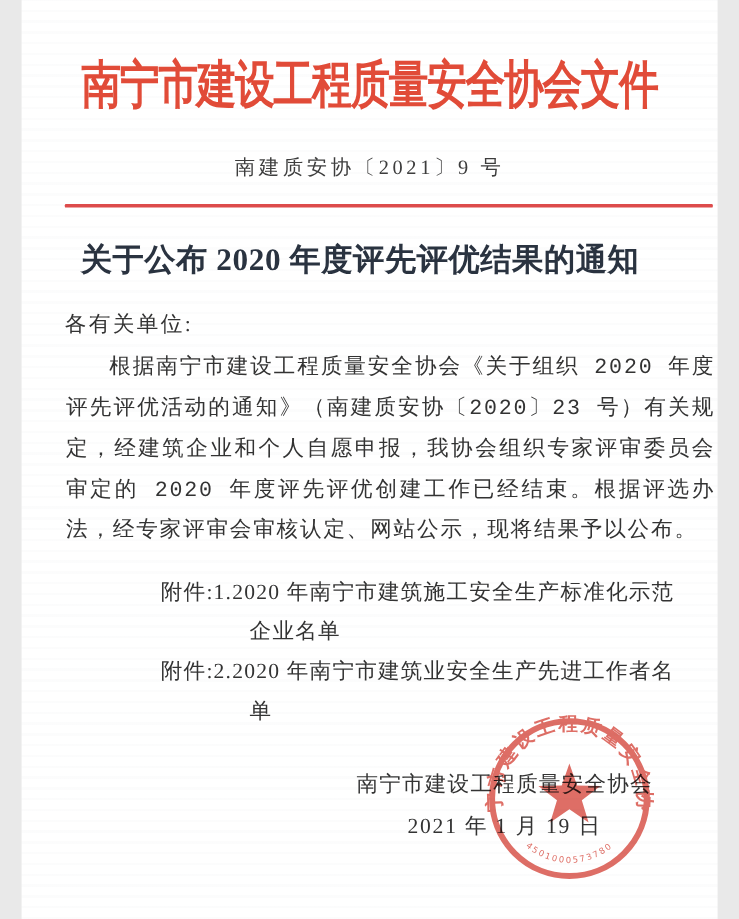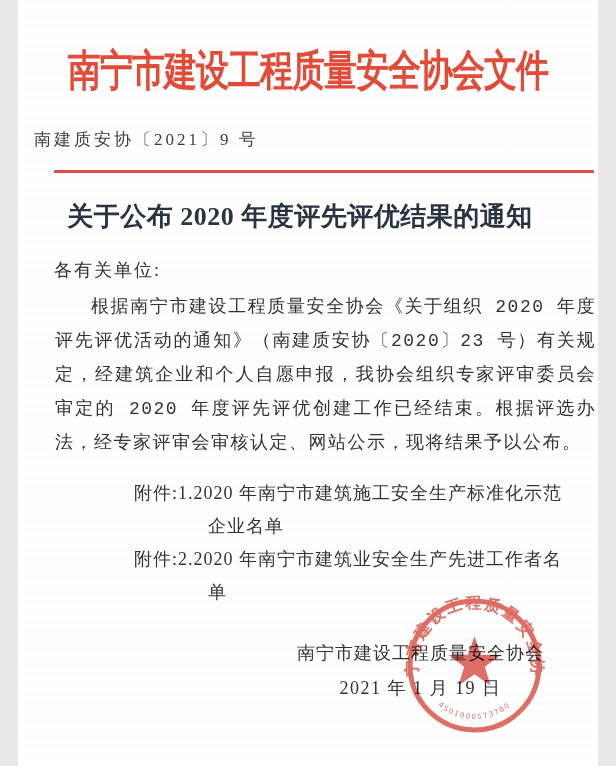--- a/index.html
+++ b/index.html
@@ -18,21 +18,22 @@
     position:absolute;top:42px;left:0;right:0;
     text-align:center;
     font-size:33px;font-weight:bold;
     letter-spacing:-1px;
     color:#e14b38;
     transform:scaleY(1.30);
     transform-origin:top center;
     white-space:nowrap;
   }
   .doc-number{
-    position:absolute;top:128px;left:16px;right:0;
+    position:absolute;top:128px;left:0;right:0;
+    text-align:center;
     font-size:17px;letter-spacing:3px;
     color:#3d3d3d;
   }
   .red-rule{
     position:absolute;top:170px;left:36px;
     width:540px;height:3px;
     background:#dd4b4b;border-radius:1px;
   }
   .doc-title{
     position:absolute;top:199px;left:0;right:16px;

